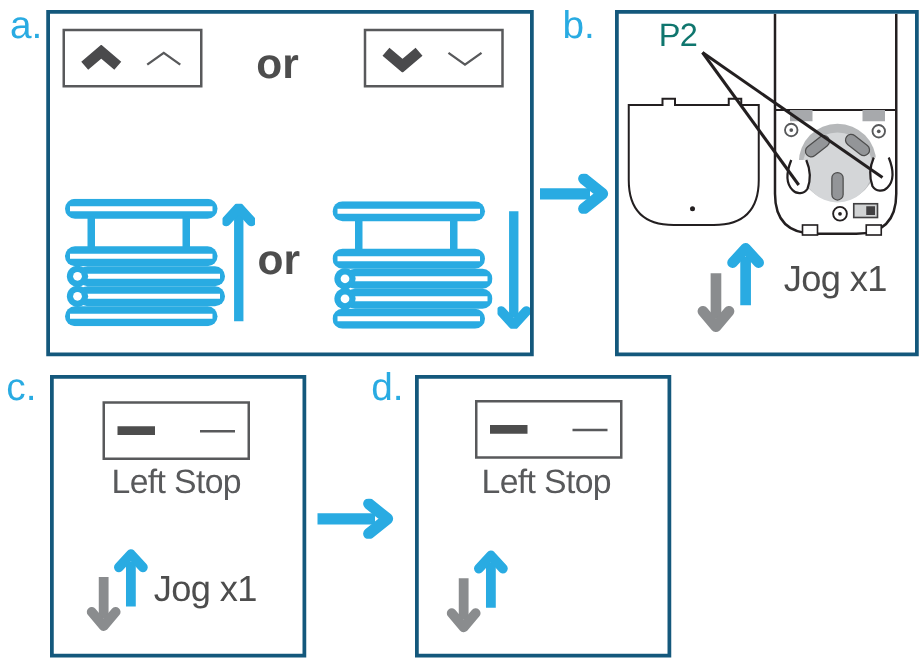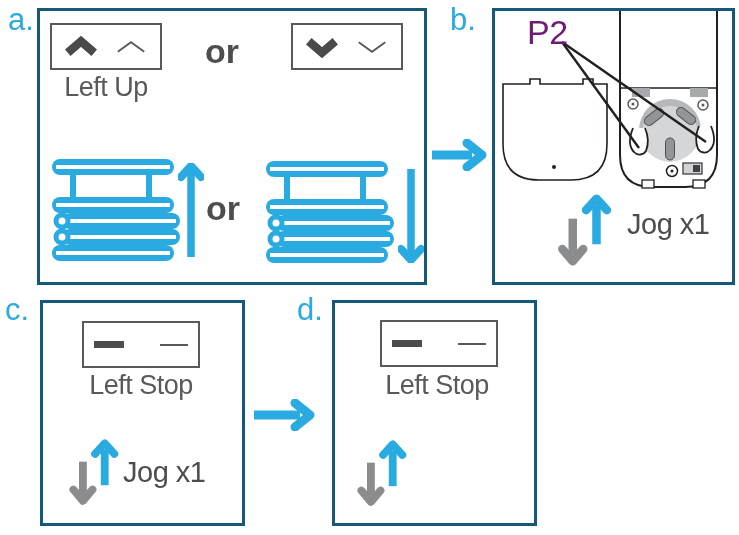--- a/index.html
+++ b/index.html
@@ -42,21 +42,20 @@
   <div class="panel" style="left:37px;top:8px;width:390px;height:277px;">
 
     <div class="btn" style="left:10px;top:12px;width:112px;height:47px;">
       <svg width="34" height="22" viewBox="0 0 36 22">
         <path d="M4 17 L18 5 L32 17" fill="none" stroke="#4A4A4C" stroke-width="9"></path>
       </svg>
       <svg width="34" height="22" viewBox="0 0 36 22">
         <path d="M4 16 L18 6 L32 16" fill="none" stroke="#58595B" stroke-width="2"></path>
       </svg>
     </div>
-    <div class="caption" style="left:6px;top:62px;width:120px;">Left Up</div>
 
     <div class="or" style="left:165px;top:23px;">or</div>
 
     <div class="btn" style="left:251px;top:12px;width:112px;height:47px;">
       <svg width="34" height="22" viewBox="0 0 36 22">
         <path d="M4 5 L18 17 L32 5" fill="none" stroke="#4A4A4C" stroke-width="9"></path>
       </svg>
       <svg width="34" height="22" viewBox="0 0 36 22">
         <path d="M4 6 L18 16 L32 6" fill="none" stroke="#58595B" stroke-width="2"></path>
       </svg>
@@ -159,21 +158,21 @@
 
       <path d="M8 73 V133 Q8 169 44 169 H76 Q112 169 112 133 V73 H98 V68 H88 V73 H45 V68 H35 V73 Z" fill="#fff" stroke="#231F20" stroke-width="1.6"></path>
       <circle cx="59" cy="156" r="2" fill="#231F20"></circle>
 
       <g>
         <line x1="67" y1="31" x2="144" y2="137" stroke="#231F20" stroke-width="2.4"></line>
         <line x1="67" y1="31" x2="211" y2="131" stroke="#231F20" stroke-width="2.4"></line>
       </g>
     </svg>
 
-    <div class="caption" style="left:32px;top:4px;font-size:34px;color:#701a75;">P2</div>
+    <div class="caption" style="left:32px;top:4px;font-size:26px;color:#0f766e;">P2</div>
 
     <svg class="abs" style="left:62px;top:183px;" width="60" height="74" viewBox="0 0 62 78">
       <line x1="16" y1="26" x2="16" y2="64" stroke="#8A8C8E" stroke-width="9"></line>
       <path d="M5 58 L16 71 L27 58" fill="none" stroke="#8A8C8E" stroke-width="9" stroke-linecap="round" stroke-linejoin="round"></path>
       <line x1="41" y1="12" x2="41" y2="53" stroke="#29ABE2" stroke-width="9"></line>
       <path d="M30 17 L41 5 L52 17" fill="none" stroke="#29ABE2" stroke-width="9" stroke-linecap="round" stroke-linejoin="round"></path>
     </svg>
     <div class="jogtext" style="left:132px;top:199px;">Jog x1</div>
   </div>
 

